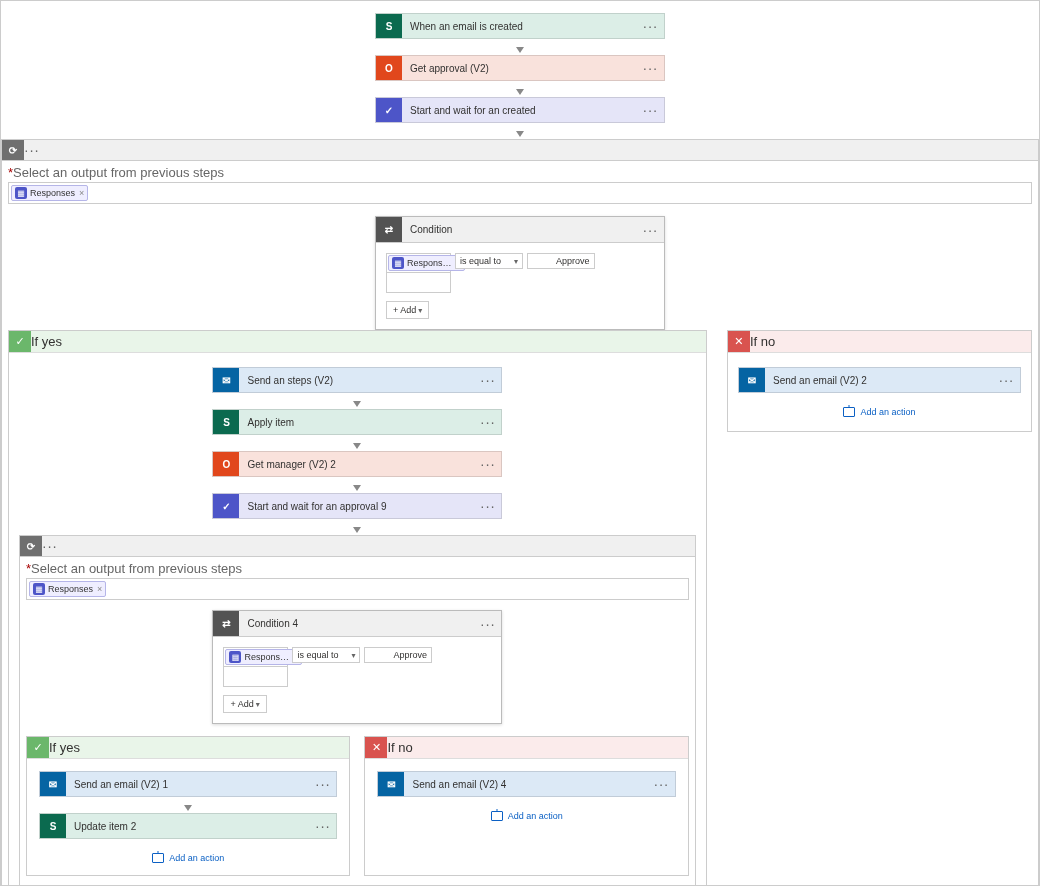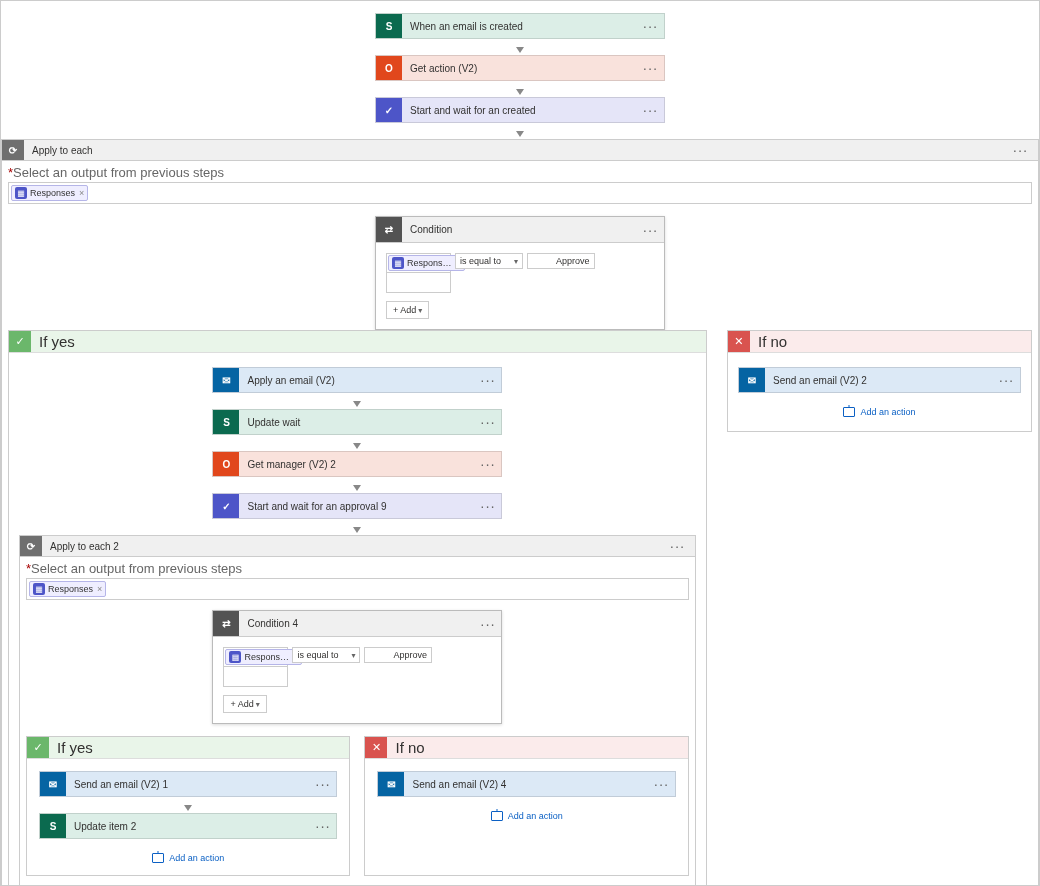--- a/index.html
+++ b/index.html
@@ -112,21 +112,21 @@
 .branch-header {
   height: 22px; display: flex; align-items: center;
   border-bottom: 1px solid #ddd;
 }
 .bh-icon {
   width: 22px; height: 100%; display: flex; align-items: center; justify-content: center;
   color: #fff; font-size: 11px;
 }
 .yes .bh-icon { background: #6bb76b; }
 .no .bh-icon { background: #d9534f; }
-.branch-title { padding-left: 8px; font-size: 15px; }
+.branch-title { font-size: 13px; }
 .branch-body { padding: 14px 10px; display: flex; flex-direction: column; align-items: center; }
 
 .add-action {
   display: inline-flex; align-items: center; gap: 5px;
   color: #0b60c4; font-size: 9px; cursor: pointer;
   margin-top: 14px;
 }
 .add-action .aicon { width: 12px; height: 10px; border: 1px solid #0b60c4; border-radius: 1px; position: relative; }
 .add-action .aicon::after { content:""; position:absolute; top:-3px; left:50%; transform:translateX(-50%); width:1px; height:3px; background:#0b60c4; }
 
@@ -145,42 +145,41 @@
       <div class="step-icon">S</div>
       <div class="step-title">When an email is created</div>
       <div class="ellipsis">···</div>
     </div>
     <div class="arrow">
         <div class="line"></div>
         <div class="head"></div>
       </div>
     <div class="step-card variant-office">
       <div class="step-icon">O</div>
-      <div class="step-title">Get action (V2)</div>
+      <div class="step-title">Get approval (V2)</div>
       <div class="ellipsis">···</div>
     </div>
     <div class="arrow">
         <div class="line"></div>
         <div class="head"></div>
       </div>
     <div class="step-card variant-approval">
       <div class="step-icon">✓</div>
       <div class="step-title">Start and wait for an created</div>
       <div class="ellipsis">···</div>
     </div>
     <div class="arrow">
         <div class="line"></div>
         <div class="head"></div>
       </div>
   </div>
 
   <div>
     <div class="apply-header">
       <div class="step-icon">⟳</div>
-      <div class="step-title">Apply to each</div>
       <div class="ellipsis">···</div>
     </div>
     <div class="panel">
       <div class="helper-label"><span class="ast">*</span><span>Select an output from previous steps</span></div>
       <div class="token-field">
         <span class="token">
           <span class="ti">▦</span>
           <span>Responses</span>
           <span class="tx">×</span>
         </span>
@@ -223,30 +222,30 @@
       <div class="branches">
 
         <div class="branch yes" style="flex:2.3;">
           <div class="branch-header">
             <div class="bh-icon">✓</div>
             <div class="branch-title">If yes</div>
           </div>
           <div class="branch-body">
             <div class="step-card variant-outlook">
               <div class="step-icon">✉</div>
-              <div class="step-title">Apply an email (V2)</div>
+              <div class="step-title">Send an steps (V2)</div>
               <div class="ellipsis">···</div>
             </div>
             <div class="arrow">
                 <div class="line"></div>
                 <div class="head"></div>
               </div>
             <div class="step-card variant-sharepoint">
               <div class="step-icon">S</div>
-              <div class="step-title">Update wait</div>
+              <div class="step-title">Apply item</div>
               <div class="ellipsis">···</div>
             </div>
             <div class="arrow">
                 <div class="line"></div>
                 <div class="head"></div>
               </div>
             <div class="step-card variant-office">
               <div class="step-icon">O</div>
               <div class="step-title">Get manager (V2) 2</div>
               <div class="ellipsis">···</div>
@@ -261,21 +260,20 @@
               <div class="ellipsis">···</div>
             </div>
             <div class="arrow">
                 <div class="line"></div>
                 <div class="head"></div>
               </div>
 
             <div style="width:100%;">
               <div class="apply-header">
                 <div class="step-icon">⟳</div>
-                <div class="step-title">Apply to each 2</div>
                 <div class="ellipsis">···</div>
               </div>
               <div class="panel">
                 <div class="helper-label"><span class="ast">*</span><span>Select an output from previous steps</span></div>
                 <div class="token-field">
                   <span class="token">
                     <span class="ti">▦</span>
                     <span>Responses</span>
                     <span class="tx">×</span>
                   </span>

